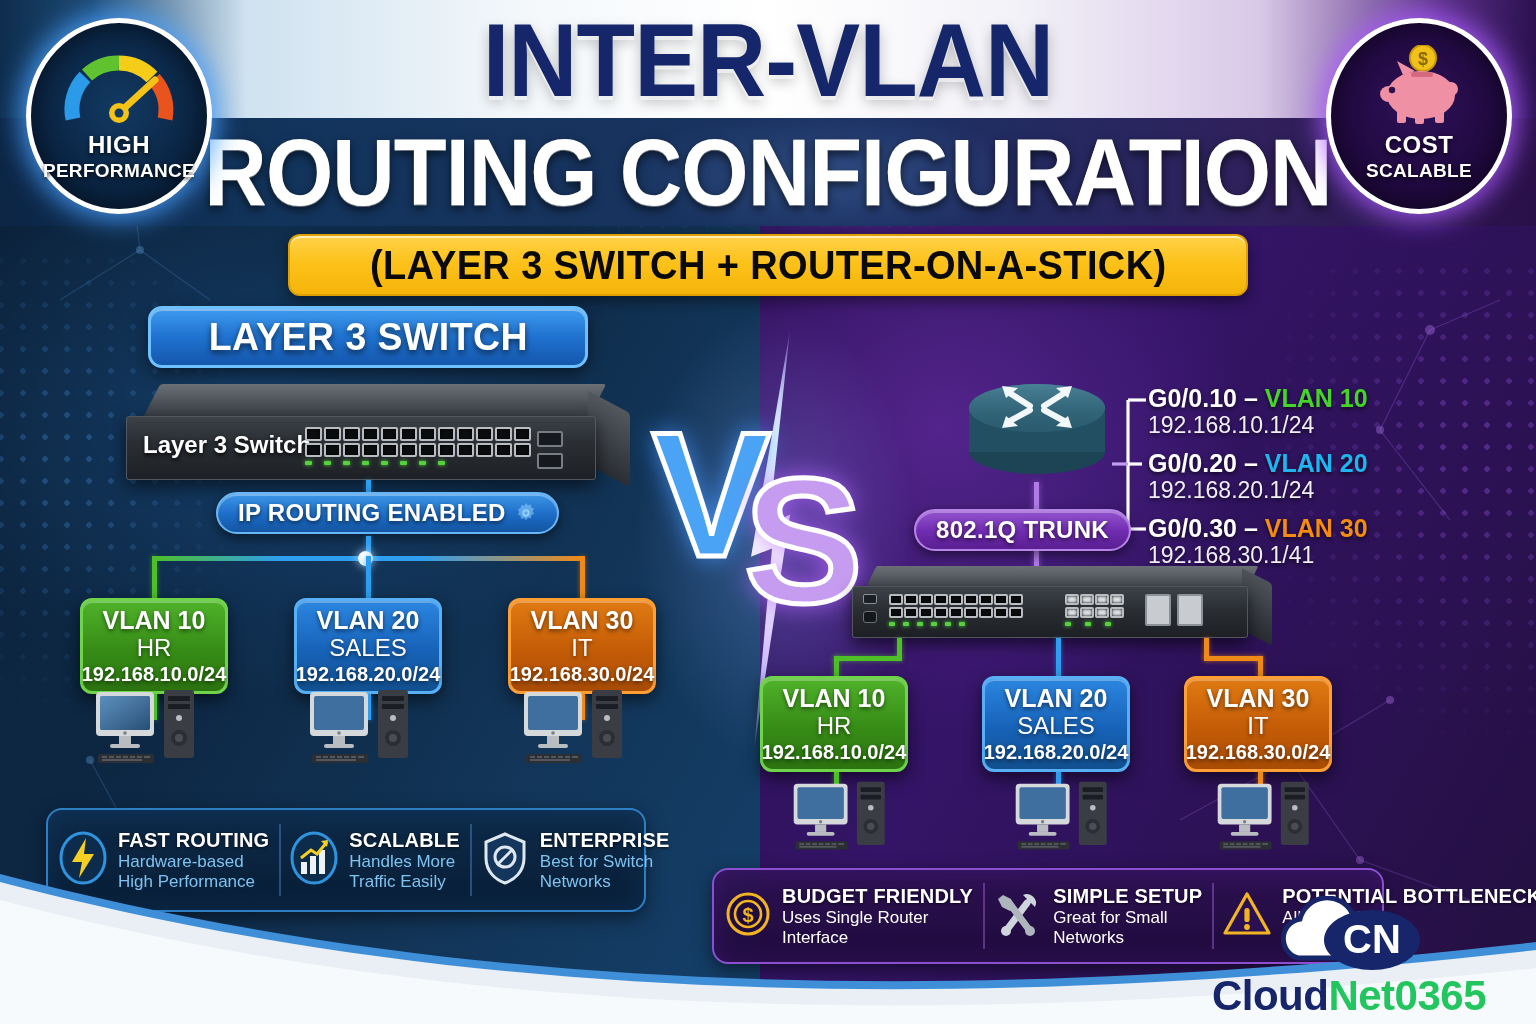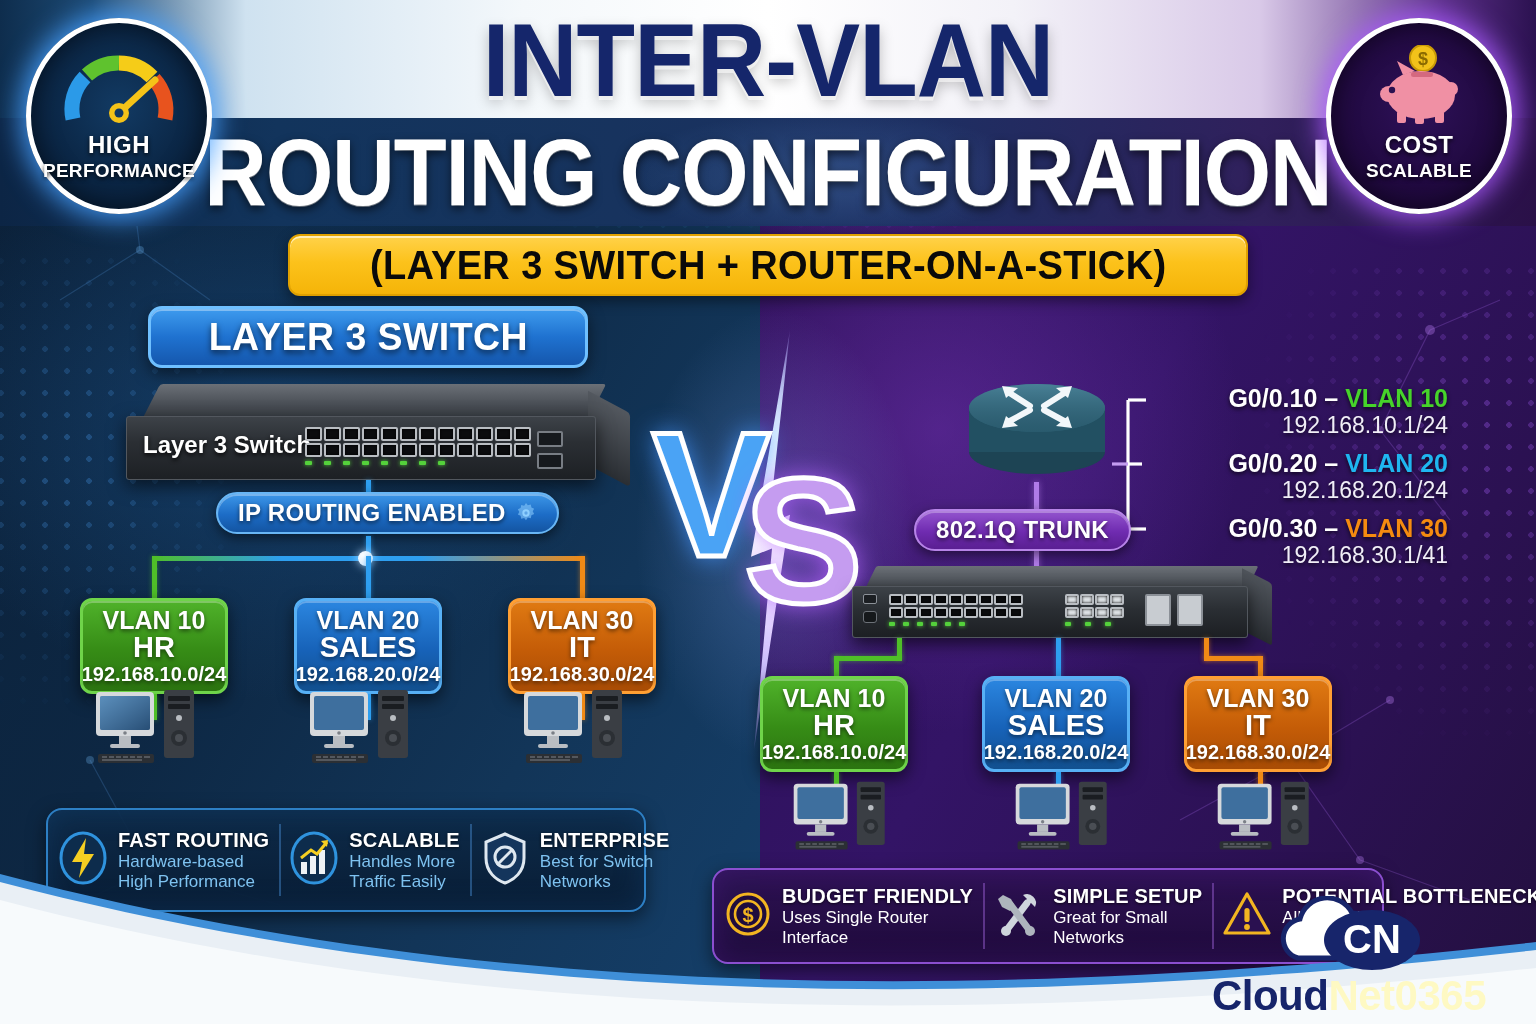--- a/index.html
+++ b/index.html
@@ -202,21 +202,21 @@
     border: 2px solid #b784e8; box-shadow: 0 4px 12px rgba(0,0,0,.5), inset 0 2px 0 rgba(255,255,255,.28); }
 
   
   .vlan-card {
     position: absolute; width: 148px; height: 96px; border-radius: 12px;
     display: flex; flex-direction: column; align-items: center; justify-content: center;
     box-shadow: 0 6px 16px rgba(0,0,0,.55), inset 0 2px 0 rgba(255,255,255,.28);
   }
   .vlan-card .t1 { font-size: 25px; font-weight: 900; color: #fff; line-height: 27px;
     text-shadow: 0 2px 4px rgba(0,0,0,.55); }
-  .vlan-card .t2 { font-size: 29px; font-weight: 700; color: #fff; line-height: 27px;
+  .vlan-card .t2 { font-size: 24px; font-weight: 400; color: #fff; line-height: 27px;
     text-shadow: 0 2px 4px rgba(0,0,0,.55); }
   .vlan-card .t3 { font-size: 20px; font-weight: 700; color: #fff; line-height: 24px; margin-top: 1px;
     text-shadow: 0 2px 4px rgba(0,0,0,.55); }
   .vc-green  { background: linear-gradient(180deg, #4fb22a 0%, #368c16 55%, #2b7310 100%); border: 3px solid #6fd44a; }
   .vc-blue   { background: linear-gradient(180deg, #2b86e0 0%, #1762b8 55%, #12508f 100%); border: 3px solid #57b0f5; }
   .vc-orange { background: linear-gradient(180deg, #e07a12 0%, #c45c07 55%, #a84c05 100%); border: 3px solid #ff9f33; }
 
   
   .wire { position: absolute; }
   .wv { width: 5px; }
@@ -238,21 +238,21 @@
     position: absolute; width: 15px; height: 15px; border-radius: 50%;
     background: radial-gradient(circle at 35% 30%, #ffffff, #e0ccff);
     box-shadow: 0 0 10px rgba(215,180,255,.95);
   }
 
   
   .pc { position: absolute; width: 112px; height: 86px; }
 
   
   .subif { position: absolute; left: 1148px; top: 384px; width: 300px; }
-  .subif-row { margin-bottom: 10px; text-align: right; }
+  .subif-row { margin-bottom: 10px; }
   .subif-top { font-size: 25px; font-weight: 900; line-height: 28px; color: #fff;
     text-shadow: 0 2px 4px rgba(0,0,0,.7); white-space: nowrap; }
   .subif-ip { font-size: 23px; font-weight: 400; color: #f0eef7; line-height: 27px;
     text-shadow: 0 2px 4px rgba(0,0,0,.7); }
   .c-green  { color: #46d42a; }
   .c-cyan   { color: #1fb6f0; }
   .c-orange { color: #f58b10; }
   .bracket { position: absolute; left: 1108px; top: 392px; width: 40px; height: 145px; }
 
   
@@ -276,21 +276,21 @@
   .feat-left  .feat-sub { color: #7ec2f0; }
   .feat-right .feat-sub { color: #ffffff; }
   .feat-ico { flex: 0 0 auto; }
 
   
   .swoosh { position: absolute; left: 0; bottom: 0; width: 1536px; height: 160px; }
   .logo { position: absolute; left: 1184px; top: 900px; width: 330px; height: 116px; }
   .logo-text { position: absolute; left: 0; top: 72px; width: 330px; text-align: center;
     font-size: 42px; font-weight: 900; letter-spacing: -.5px; }
   .lt-a { color: #17256b; }
-  .lt-b { color: #fef9c3; }
+  .lt-b { color: #22c55e; }
 </style>
 </head>
 <body>
 
 <div id="stage">
 
   <div class="bg-left"></div>
   <div class="bg-right"></div>
   <div class="dots dots-l1"></div>
   <div class="dots dots-l2"></div>

